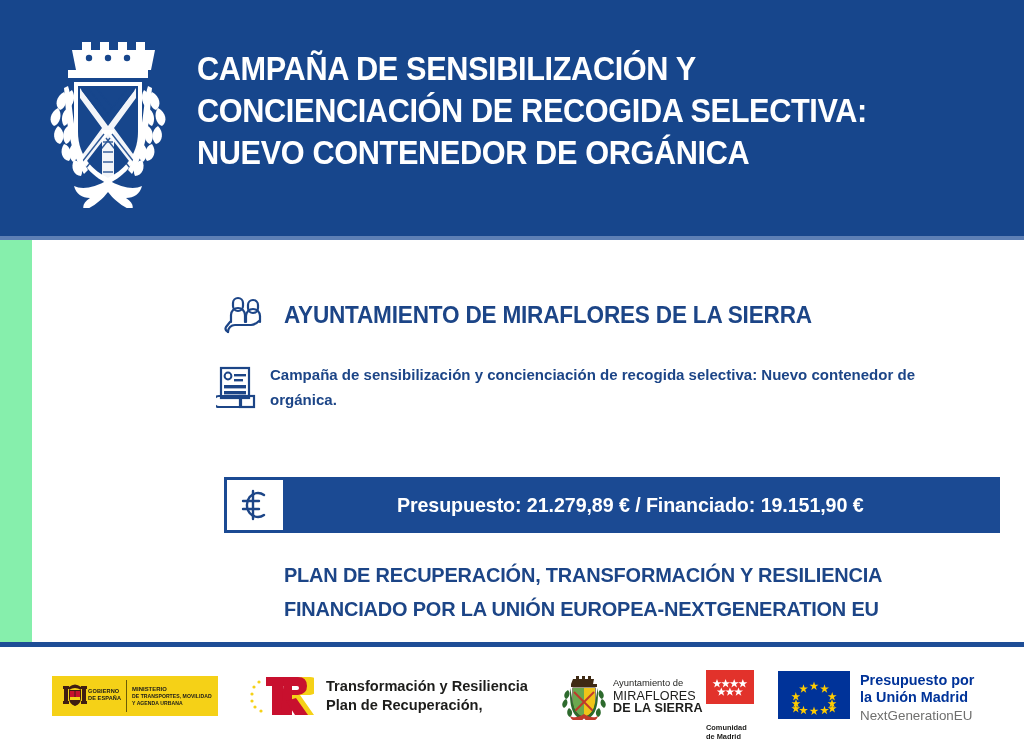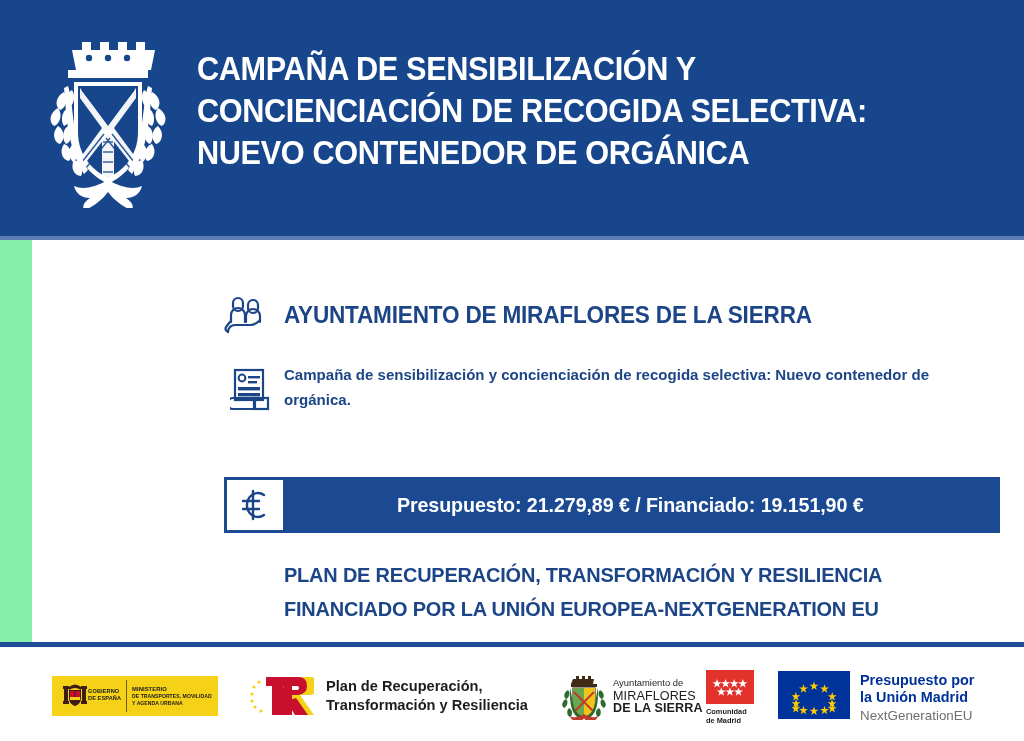--- a/index.html
+++ b/index.html
@@ -97,25 +97,25 @@
     font-size: 24px;
     line-height: 28px;
     letter-spacing: -0.2px;
     transform: scaleX(0.94);
     transform-origin: left center;
     white-space: nowrap;
   }
 
   .row-desc {
     position: absolute;
-    left: 198px;
+    left: 184px;
     top: 122px;
     width: 760px;
     display: flex;
-    align-items: flex-end;
+    align-items: center;
     gap: 12px;
   }
   .icon-doc { width: 42px; height: 44px; flex: 0 0 42px; margin-top: 2px; }
   .icon-doc svg { display: block; width: 100%; height: 100%; }
 
   .desc-text {
     color: #1c4587;
     font-weight: bold;
     font-size: 15.5px;
     line-height: 25px;
@@ -244,21 +244,21 @@
   .mira-l3 { font-size: 12.6px; font-weight: bold; display:block; white-space:nowrap; letter-spacing:0.1px; }
 
   
   .logo-cm { left: 706px; top: 670px; width: 56px; height: 54px; }
   .cm-box {
     width: 48px; height: 34px; background: #e2322b;
     display: flex; align-items: center; justify-content: center;
   }
   .cm-box svg { display: block; width: 36px; height: 20px; }
   .cm-text {
-    margin-top: 3px;
+    margin-top: 19px;
     font-size: 7.4px; font-weight: bold; line-height: 9px;
     color: #1d1d1b;
   }
   .cm-text .tline { display: block; white-space: nowrap; }
 
   
   .logo-eu { left: 778px; top: 671px; width: 200px; height: 50px; display:flex; align-items:flex-start; gap:10px; }
   .eu-flag { width: 72px; height: 48px; flex: 0 0 72px; background: #003399; }
   .eu-flag svg { display:block; width:100%; height:100%; }
   .eu-text { padding-top: 1px; }
@@ -463,22 +463,22 @@
           <circle cx="11" cy="9" r="1.6"></circle>
         </g>
         <path d="M40 4 h22 q8 0 8 9 q0 8 -8 9 h-10 l14 20 h-14 l-13 -20 z" fill="#f5d117"></path>
         <path d="M18 4 h24 v9 h-7 v29 h-11 v-29 h-6 z" fill="#c8102e"></path>
         <path d="M36 4 h14 q9 0 9 9 q0 8 -9 9 h-6 v20 h-11 z" fill="#c8102e"></path>
         <path d="M44 13 h5 q2 0 2 2 q0 2 -2 2 h-5 z" fill="#ffffff"></path>
         <path d="M48 25 l12 17 h-13 l-9 -14 z" fill="#c8102e"></path>
       </svg>
     </span>
     <span class="prtr-text">
+      <span class="tline">Transformación y Resiliencia</span>
       <span class="tline">Plan de Recuperación,</span>
-      <span class="tline">Transformación y Resiliencia</span>
     </span>
   </div>
 
   <div class="logo logo-mira">
     <span class="mira-crest">
       <svg viewBox="0 0 44 48" xmlns="http://www.w3.org/2000/svg">
         <g fill="#3f2a14">
           <path d="M11 7 h3 v-3 h3 v3 h3 v-3 h3 v3 h3 v-3 h3 v3 h3 l-1 5 h-22 z"></path>
           <rect x="9" y="12" width="26" height="3"></rect>
         </g>

